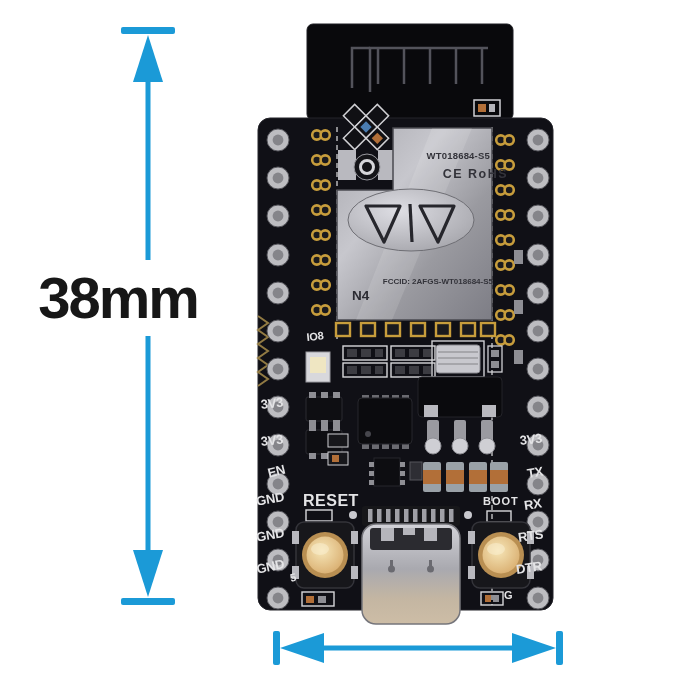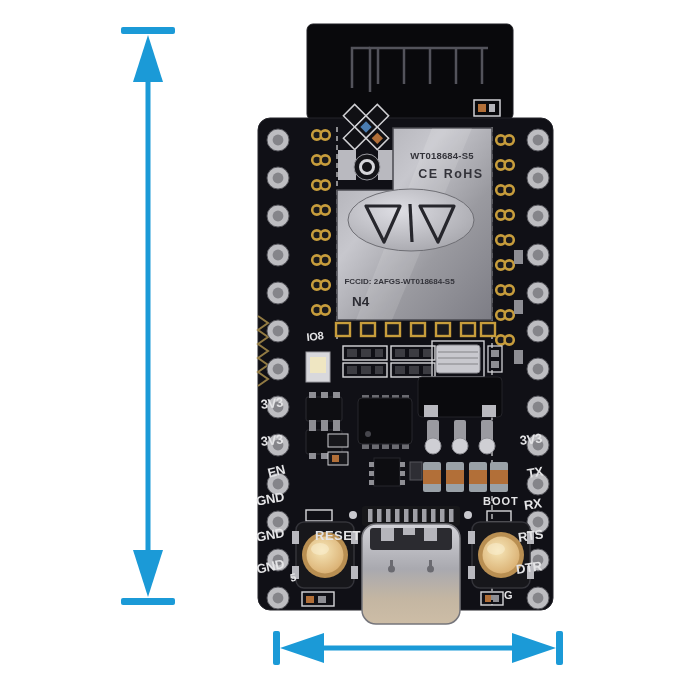--- a/index.html
+++ b/index.html
@@ -2,21 +2,21 @@
 <html style="--accent: #1b9ad7;"><head>
 <meta charset="utf-8">
 <style>
   :root { --accent:#1b9ad7; }
   html,body { margin:0; padding:0; background:#fff; }
   .stage { position:relative; width:700px; height:700px; background:#fff; overflow:hidden;
            font-family:"Liberation Sans", sans-serif; }
   .stage svg { position:absolute; left:0; top:0; }
   .lbl { position:absolute; white-space:nowrap; font-weight:bold; color:#e4e4e6;
          transform-origin:left top; font-size:13px; letter-spacing:-0.3px; }
-  .shield-txt { position:absolute; text-align:center; color:#33333a; font-weight:bold;
+  .shield-txt { position:absolute; text-align:right; color:#33333a; font-weight:bold;
                 white-space:nowrap; }
   .dim-lbl { position:absolute; background:#ffffff; text-align:center; color:#171717;
              font-weight:700; letter-spacing:-2px; }
 </style>
 </head>
 <body>
 
 <div class="stage">
 
 <svg width="700" height="700" viewBox="0 0 700 700">
@@ -342,28 +342,29 @@
       <rect x="424" y="528" width="13" height="13" fill="#b5b5bb"></rect>
       <rect x="403" y="528" width="12" height="7" fill="#b5b5bb"></rect>
       <rect x="390" y="560" width="3" height="7" fill="#6a6a70"></rect>
           <circle cx="391.5" cy="569" r="3.5" fill="#6a6a70"></circle>
       <rect x="429" y="560" width="3" height="7" fill="#6a6a70"></rect>
           <circle cx="430.5" cy="569" r="3.5" fill="#6a6a70"></circle>
     </g>
   </g>
 </svg>
 
+<div class="dim-lbl" style="left:20px; top:260px; width:196px; height:76px; line-height:76px; font-size:58px;">38mm</div>
 
 <div class="shield-txt" style="left:394px; top:150px; width:96px; font-size:9.5px; letter-spacing:0.2px;">WT018684-S5</div>
 <div class="shield-txt" style="left:394px; top:167px; width:114px; font-size:12.5px; letter-spacing:1.5px;">CE RoHS</div>
-<div class="shield-txt" style="left:337px; top:277px; width:125px; font-size:8px;">FCCID: 2AFGS-WT018684-S5</div>
-<div class="shield-txt" style="left:352px; top:288px; width:30px; text-align:left; font-size:13.5px; color:#2c2c33;margin-top:6px;">N4</div>
+<div class="shield-txt" style="left:337px; top:277px; width:156px; font-size:8px;">FCCID: 2AFGS-WT018684-S5</div>
+<div class="shield-txt" style="left:352px; top:288px; width:30px; text-align:left; font-size:13.5px; color:#2c2c33;">N4</div>
 
 <div class="lbl" style="left:306px; top:331px; font-size:11px; transform:rotate(-6deg);">IO8</div>
-<div class="lbl" style="left:315px; top:492px; font-size:13px; letter-spacing:0.5px;margin-top:36px;">RESET</div>
+<div class="lbl" style="left:303px; top:492px; font-size:16px; letter-spacing:0.5px;">RESET</div>
 <div class="lbl" style="left:483px; top:495px; font-size:11px; letter-spacing:1px;">BOOT</div>
 
 <div class="lbl" style="left:260px; top:397px; transform:rotate(-6deg);">3V3</div>
 <div class="lbl" style="left:260px; top:434px; transform:rotate(-6deg);">3V3</div>
 <div class="lbl" style="left:266px; top:466px; transform:rotate(-14deg);">EN</div>
 <div class="lbl" style="left:255px; top:494px; transform:rotate(-10deg);">GND</div>
 <div class="lbl" style="left:255px; top:530px; transform:rotate(-10deg);">GND</div>
 <div class="lbl" style="left:255px; top:562px; transform:rotate(-12deg);">GND</div>
 <div class="lbl" style="left:289px; top:572px; font-size:11px; transform:rotate(-10deg);">5</div>
 

